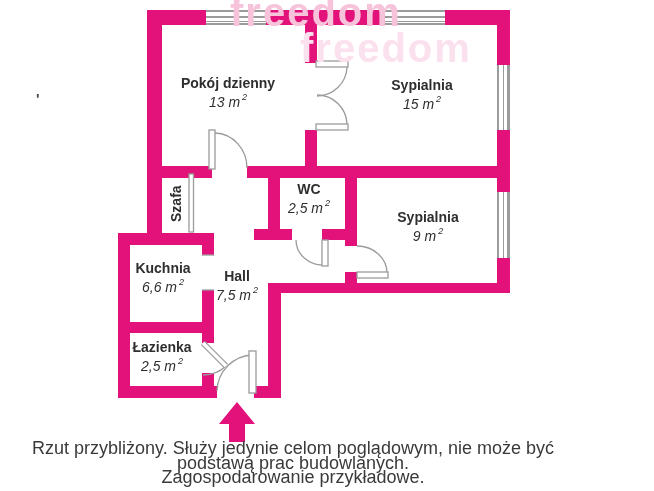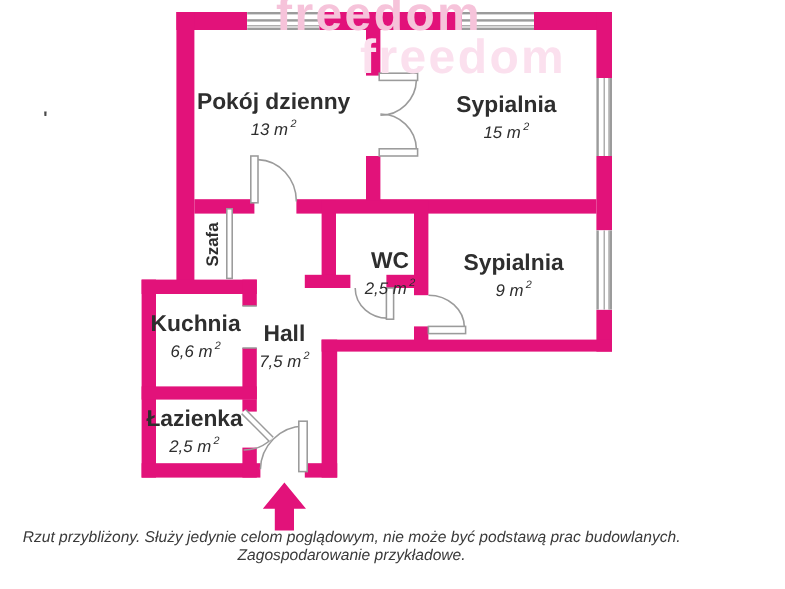--- a/index.html
+++ b/index.html
@@ -13,29 +13,29 @@
   .window-h .pane{position:absolute;left:0;right:0;height:1.5px;background:#9b9b9b;}
   .window-v{border-left:2px solid #9b9b9b;border-right:2px solid #9b9b9b;box-sizing:border-box;}
   .window-v .pane{position:absolute;top:0;bottom:0;width:1.5px;background:#9b9b9b;}
   #door-layer{position:absolute;left:0;top:0;z-index:4;}
   .watermark{
     position:absolute;z-index:5;font-weight:bold;font-size:40px;letter-spacing:2px;
     color:#f6c3da;line-height:1;user-select:none;
   }
   .watermark.row2{color:#fbe0ee;}
   .room-label{position:absolute;z-index:6;text-align:center;color:#2e2e2e;}
-  .room-name{font-weight:bold;font-size:19px;line-height:1.1;}
+  .room-name{font-weight:bold;font-size:14px;line-height:1.1;}
   .room-area{font-size:14px;line-height:1.2;margin-top:2px;font-style:italic;}
   .room-area sup{font-size:9px;position:relative;top:-1px;margin-left:2px;}
   .room-label.rot{transform:rotate(-90deg);transform-origin:50% 50%;}
   #entrance-arrow{position:absolute;z-index:6;}
   #stray-mark{position:absolute;left:36px;top:90px;z-index:6;color:#4a4a4a;font-size:15px;font-weight:bold;}
   #disclaimer{
     position:absolute;left:0;top:441px;width:100%;z-index:6;text-align:center;
-    color:#3a3a3a;font-size:13px;line-height:14.6px;font-style:italic;
+    color:#3a3a3a;font-size:18px;line-height:14.6px;
   }
 </style>
 </head>
 <body>
 
 <div id="canvas">
 
   <div class="watermark row1" style="left:230px;top:-8px;">freedom</div>
   <div class="watermark row2" style="left:300px;top:28px;">freedom</div>
 
@@ -129,21 +129,21 @@
   </svg>
 
   <div class="room-label" style="left:138px;top:76px;width:180px;">
     <div class="room-name">Pokój dzienny</div>
     <div class="room-area"><span>13 m</span><sup>2</sup></div>
   </div>
   <div class="room-label" style="left:337px;top:78px;width:170px;">
     <div class="room-name">Sypialnia</div>
     <div class="room-area"><span>15 m</span><sup>2</sup></div>
   </div>
-  <div class="room-label" style="left:288px;top:182px;width:74px;margin-top:26px;">
+  <div class="room-label" style="left:272px;top:182px;width:74px;">
     <div class="room-name">WC</div>
     <div class="room-area"><span>2,5 m</span><sup>2</sup></div>
   </div>
   <div class="room-label" style="left:358px;top:210px;width:140px;">
     <div class="room-name">Sypialnia</div>
     <div class="room-area"><span>9 m</span><sup>2</sup></div>
   </div>
   <div class="room-label" style="left:123px;top:261px;width:80px;">
     <div class="room-name">Kuchnia</div>
     <div class="room-area"><span>6,6 m</span><sup>2</sup></div>

